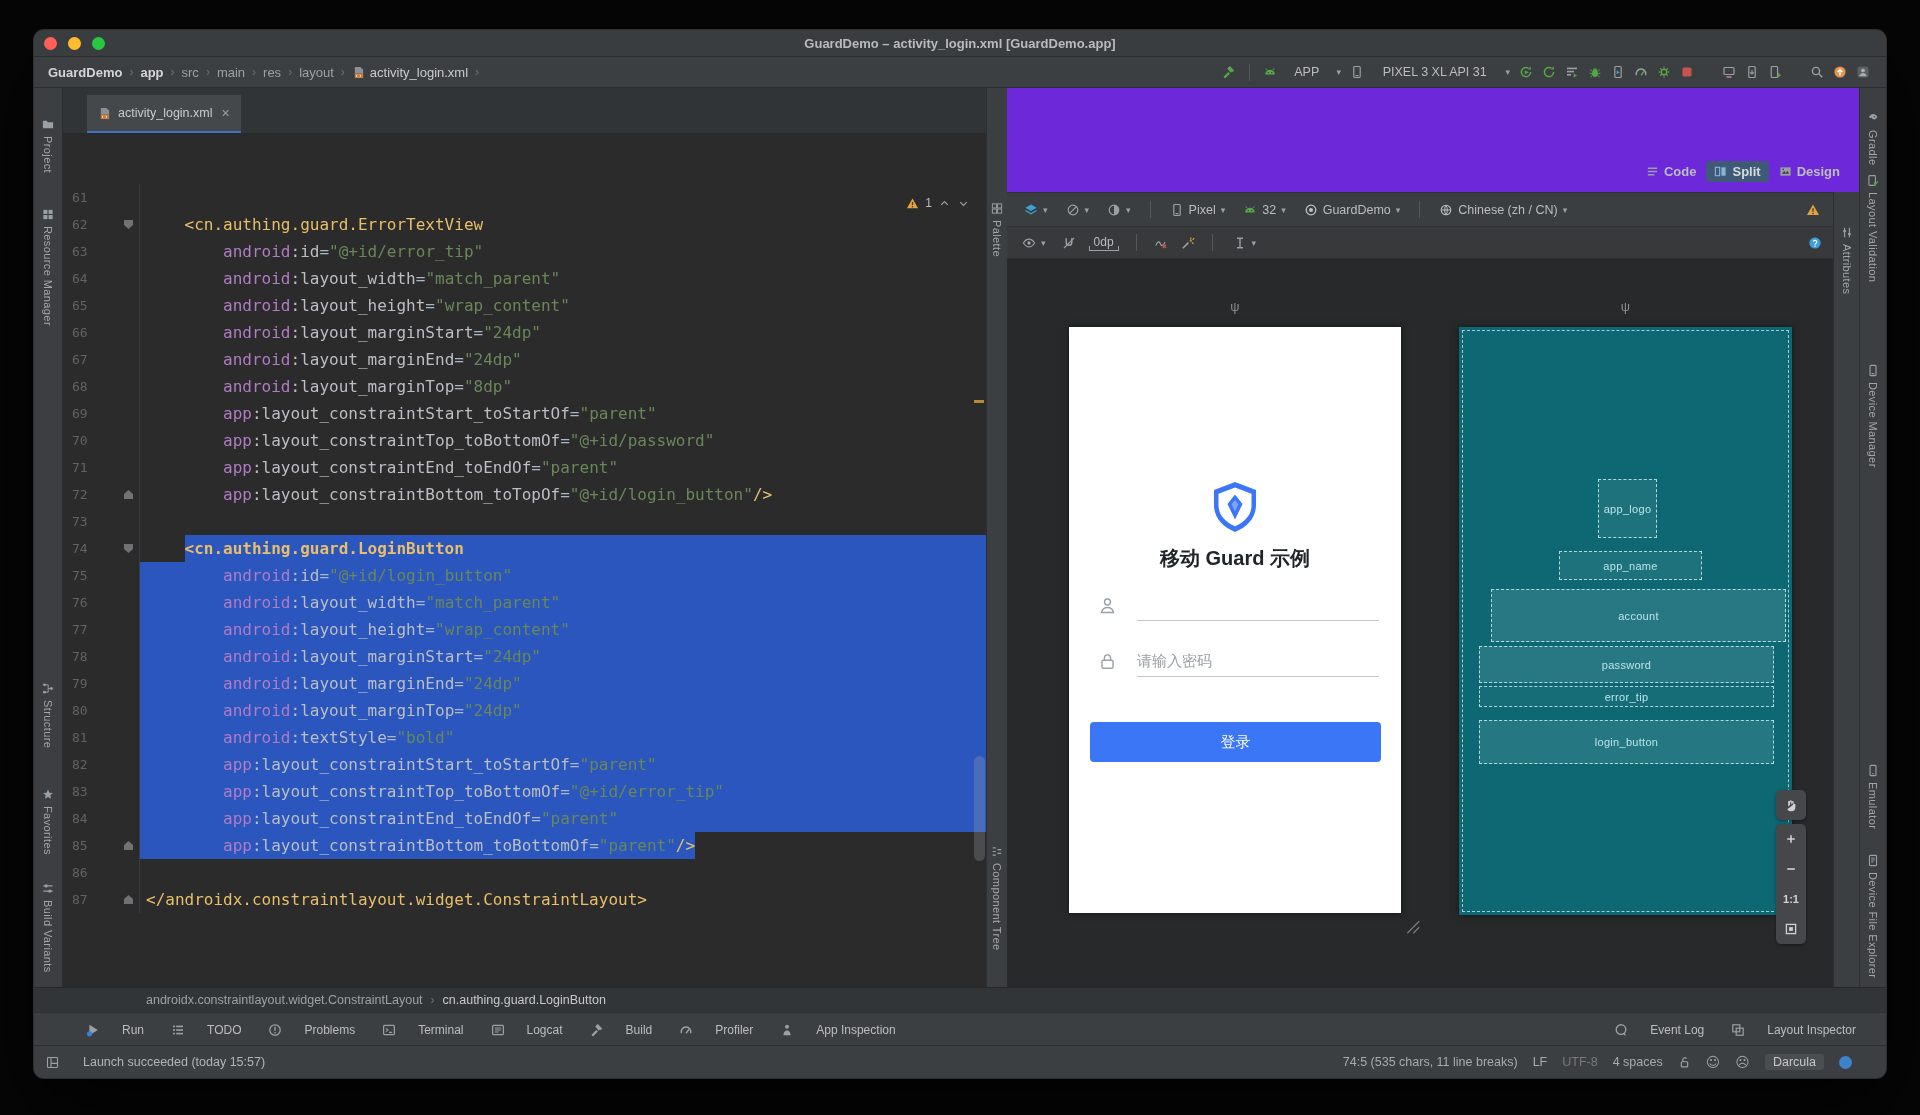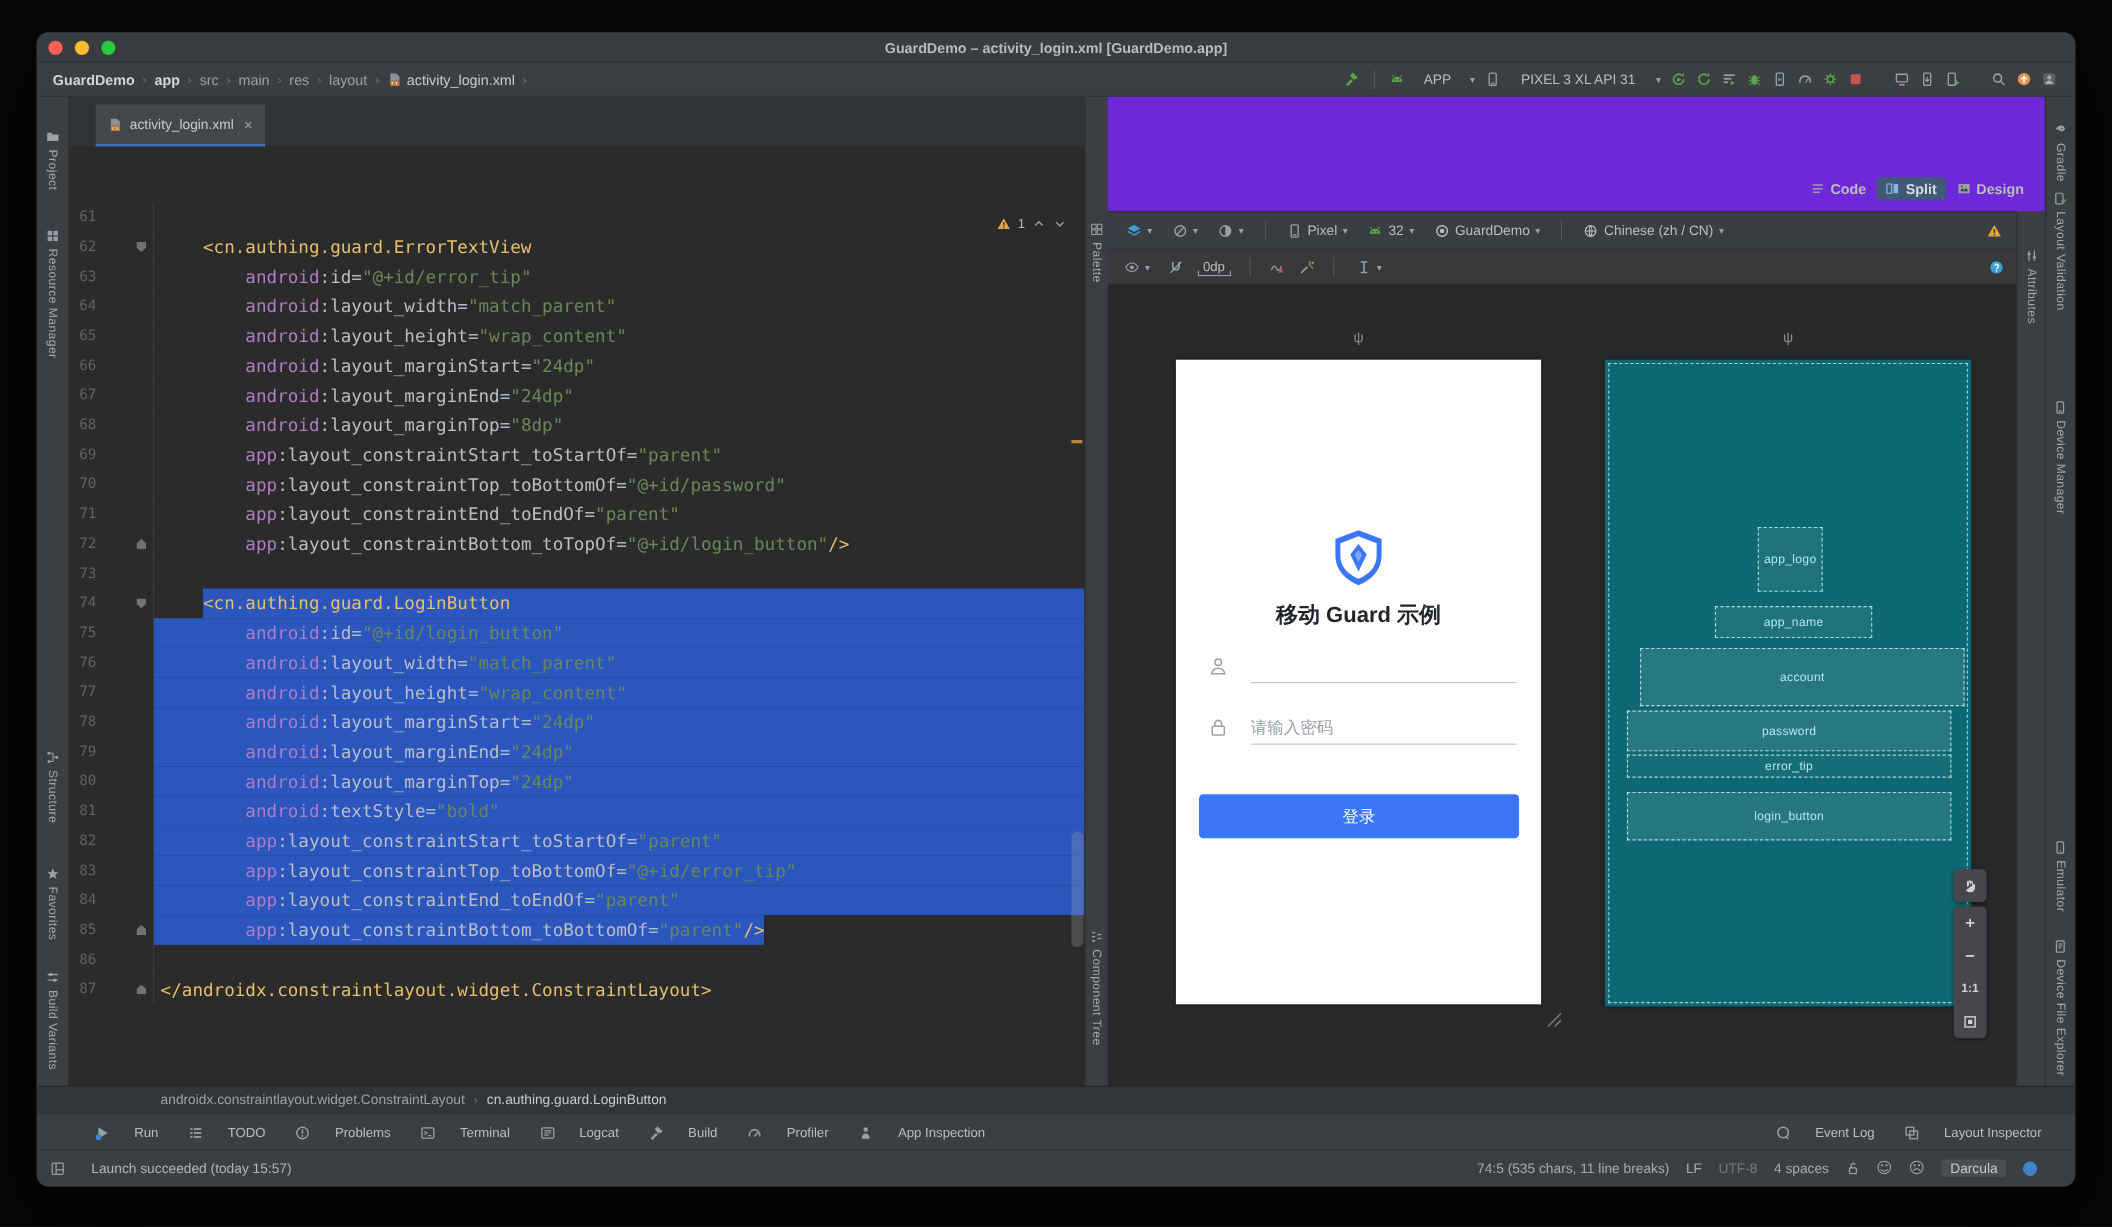--- a/index.html
+++ b/index.html
@@ -370,21 +370,21 @@
             <div class="cline"><div class="gutter"><span class="lnum">64</span><div class="foldc"></div></div><div class="codec">        <span class="tk-n">android</span><span class="tk-a">:layout_width</span><span class="tk-q">=</span><span class="tk-v">"match_parent"</span></div></div>
             <div class="cline"><div class="gutter"><span class="lnum">65</span><div class="foldc"></div></div><div class="codec">        <span class="tk-n">android</span><span class="tk-a">:layout_height</span><span class="tk-q">=</span><span class="tk-v">"wrap_content"</span></div></div>
             <div class="cline"><div class="gutter"><span class="lnum">66</span><div class="foldc"></div></div><div class="codec">        <span class="tk-n">android</span><span class="tk-a">:layout_marginStart</span><span class="tk-q">=</span><span class="tk-v">"24dp"</span></div></div>
             <div class="cline"><div class="gutter"><span class="lnum">67</span><div class="foldc"></div></div><div class="codec">        <span class="tk-n">android</span><span class="tk-a">:layout_marginEnd</span><span class="tk-q">=</span><span class="tk-v">"24dp"</span></div></div>
             <div class="cline"><div class="gutter"><span class="lnum">68</span><div class="foldc"></div></div><div class="codec">        <span class="tk-n">android</span><span class="tk-a">:layout_marginTop</span><span class="tk-q">=</span><span class="tk-v">"8dp"</span></div></div>
             <div class="cline"><div class="gutter"><span class="lnum">69</span><div class="foldc"></div></div><div class="codec">        <span class="tk-n">app</span><span class="tk-a">:layout_constraintStart_toStartOf</span><span class="tk-q">=</span><span class="tk-v">"parent"</span></div></div>
             <div class="cline"><div class="gutter"><span class="lnum">70</span><div class="foldc"></div></div><div class="codec">        <span class="tk-n">app</span><span class="tk-a">:layout_constraintTop_toBottomOf</span><span class="tk-q">=</span><span class="tk-v">"@+id/password"</span></div></div>
             <div class="cline"><div class="gutter"><span class="lnum">71</span><div class="foldc"></div></div><div class="codec">        <span class="tk-n">app</span><span class="tk-a">:layout_constraintEnd_toEndOf</span><span class="tk-q">=</span><span class="tk-v">"parent"</span></div></div>
             <div class="cline"><div class="gutter"><span class="lnum">72</span><div class="foldc"><span class="fold fold-up"></span></div></div><div class="codec">        <span class="tk-n">app</span><span class="tk-a">:layout_constraintBottom_toTopOf</span><span class="tk-q">=</span><span class="tk-v">"@+id/login_button"</span><span class="tk-t">/&gt;</span></div></div>
             <div class="cline"><div class="gutter"><span class="lnum">73</span><div class="foldc"></div></div><div class="codec"></div></div>
-            <div class="cline"><div class="gutter"><span class="lnum">74</span><div class="foldc"><span class="fold fold-down"></span></div></div><div class="codec" style="background: linear-gradient(90deg, rgb(43, 43, 43) 0px, rgb(43, 43, 43) 44.52px, rgb(42, 86, 189) 44.52px);">    <span class="tk-t">&lt;cn.authing.guard.LoginButton</span></div></div>
+            <div class="cline"><div class="gutter"><span class="lnum">74</span><div class="foldc"><span class="fold fold-down"></span></div></div><div class="codec" style="background: linear-gradient(90deg, rgb(43, 43, 43) 0px, rgb(43, 43, 43) 44.52px, rgb(42, 86, 189) 44.52px); font-weight: bold;">    <span class="tk-t">&lt;cn.authing.guard.LoginButton</span></div></div>
             <div class="cline"><div class="gutter"><span class="lnum">75</span><div class="foldc"></div></div><div class="codec" style="background: rgb(42, 86, 189);">        <span class="tk-n">android</span><span class="tk-a">:id</span><span class="tk-q">=</span><span class="tk-v">"@+id/login_button"</span></div></div>
             <div class="cline"><div class="gutter"><span class="lnum">76</span><div class="foldc"></div></div><div class="codec" style="background: rgb(42, 86, 189);">        <span class="tk-n">android</span><span class="tk-a">:layout_width</span><span class="tk-q">=</span><span class="tk-v">"match_parent"</span></div></div>
             <div class="cline"><div class="gutter"><span class="lnum">77</span><div class="foldc"></div></div><div class="codec" style="background: rgb(42, 86, 189);">        <span class="tk-n">android</span><span class="tk-a">:layout_height</span><span class="tk-q">=</span><span class="tk-v">"wrap_content"</span></div></div>
             <div class="cline"><div class="gutter"><span class="lnum">78</span><div class="foldc"></div></div><div class="codec" style="background: rgb(42, 86, 189);">        <span class="tk-n">android</span><span class="tk-a">:layout_marginStart</span><span class="tk-q">=</span><span class="tk-v">"24dp"</span></div></div>
             <div class="cline"><div class="gutter"><span class="lnum">79</span><div class="foldc"></div></div><div class="codec" style="background: rgb(42, 86, 189);">        <span class="tk-n">android</span><span class="tk-a">:layout_marginEnd</span><span class="tk-q">=</span><span class="tk-v">"24dp"</span></div></div>
             <div class="cline"><div class="gutter"><span class="lnum">80</span><div class="foldc"></div></div><div class="codec" style="background: rgb(42, 86, 189);">        <span class="tk-n">android</span><span class="tk-a">:layout_marginTop</span><span class="tk-q">=</span><span class="tk-v">"24dp"</span></div></div>
             <div class="cline"><div class="gutter"><span class="lnum">81</span><div class="foldc"></div></div><div class="codec" style="background: rgb(42, 86, 189);">        <span class="tk-n">android</span><span class="tk-a">:textStyle</span><span class="tk-q">=</span><span class="tk-v">"bold"</span></div></div>
             <div class="cline"><div class="gutter"><span class="lnum">82</span><div class="foldc"></div></div><div class="codec" style="background: rgb(42, 86, 189);">        <span class="tk-n">app</span><span class="tk-a">:layout_constraintStart_toStartOf</span><span class="tk-q">=</span><span class="tk-v">"parent"</span></div></div>
             <div class="cline"><div class="gutter"><span class="lnum">83</span><div class="foldc"></div></div><div class="codec" style="background: rgb(42, 86, 189);">        <span class="tk-n">app</span><span class="tk-a">:layout_constraintTop_toBottomOf</span><span class="tk-q">=</span><span class="tk-v">"@+id/error_tip"</span></div></div>
             <div class="cline"><div class="gutter"><span class="lnum">84</span><div class="foldc"></div></div><div class="codec" style="background: rgb(42, 86, 189);">        <span class="tk-n">app</span><span class="tk-a">:layout_constraintEnd_toEndOf</span><span class="tk-q">=</span><span class="tk-v">"parent"</span></div></div>

